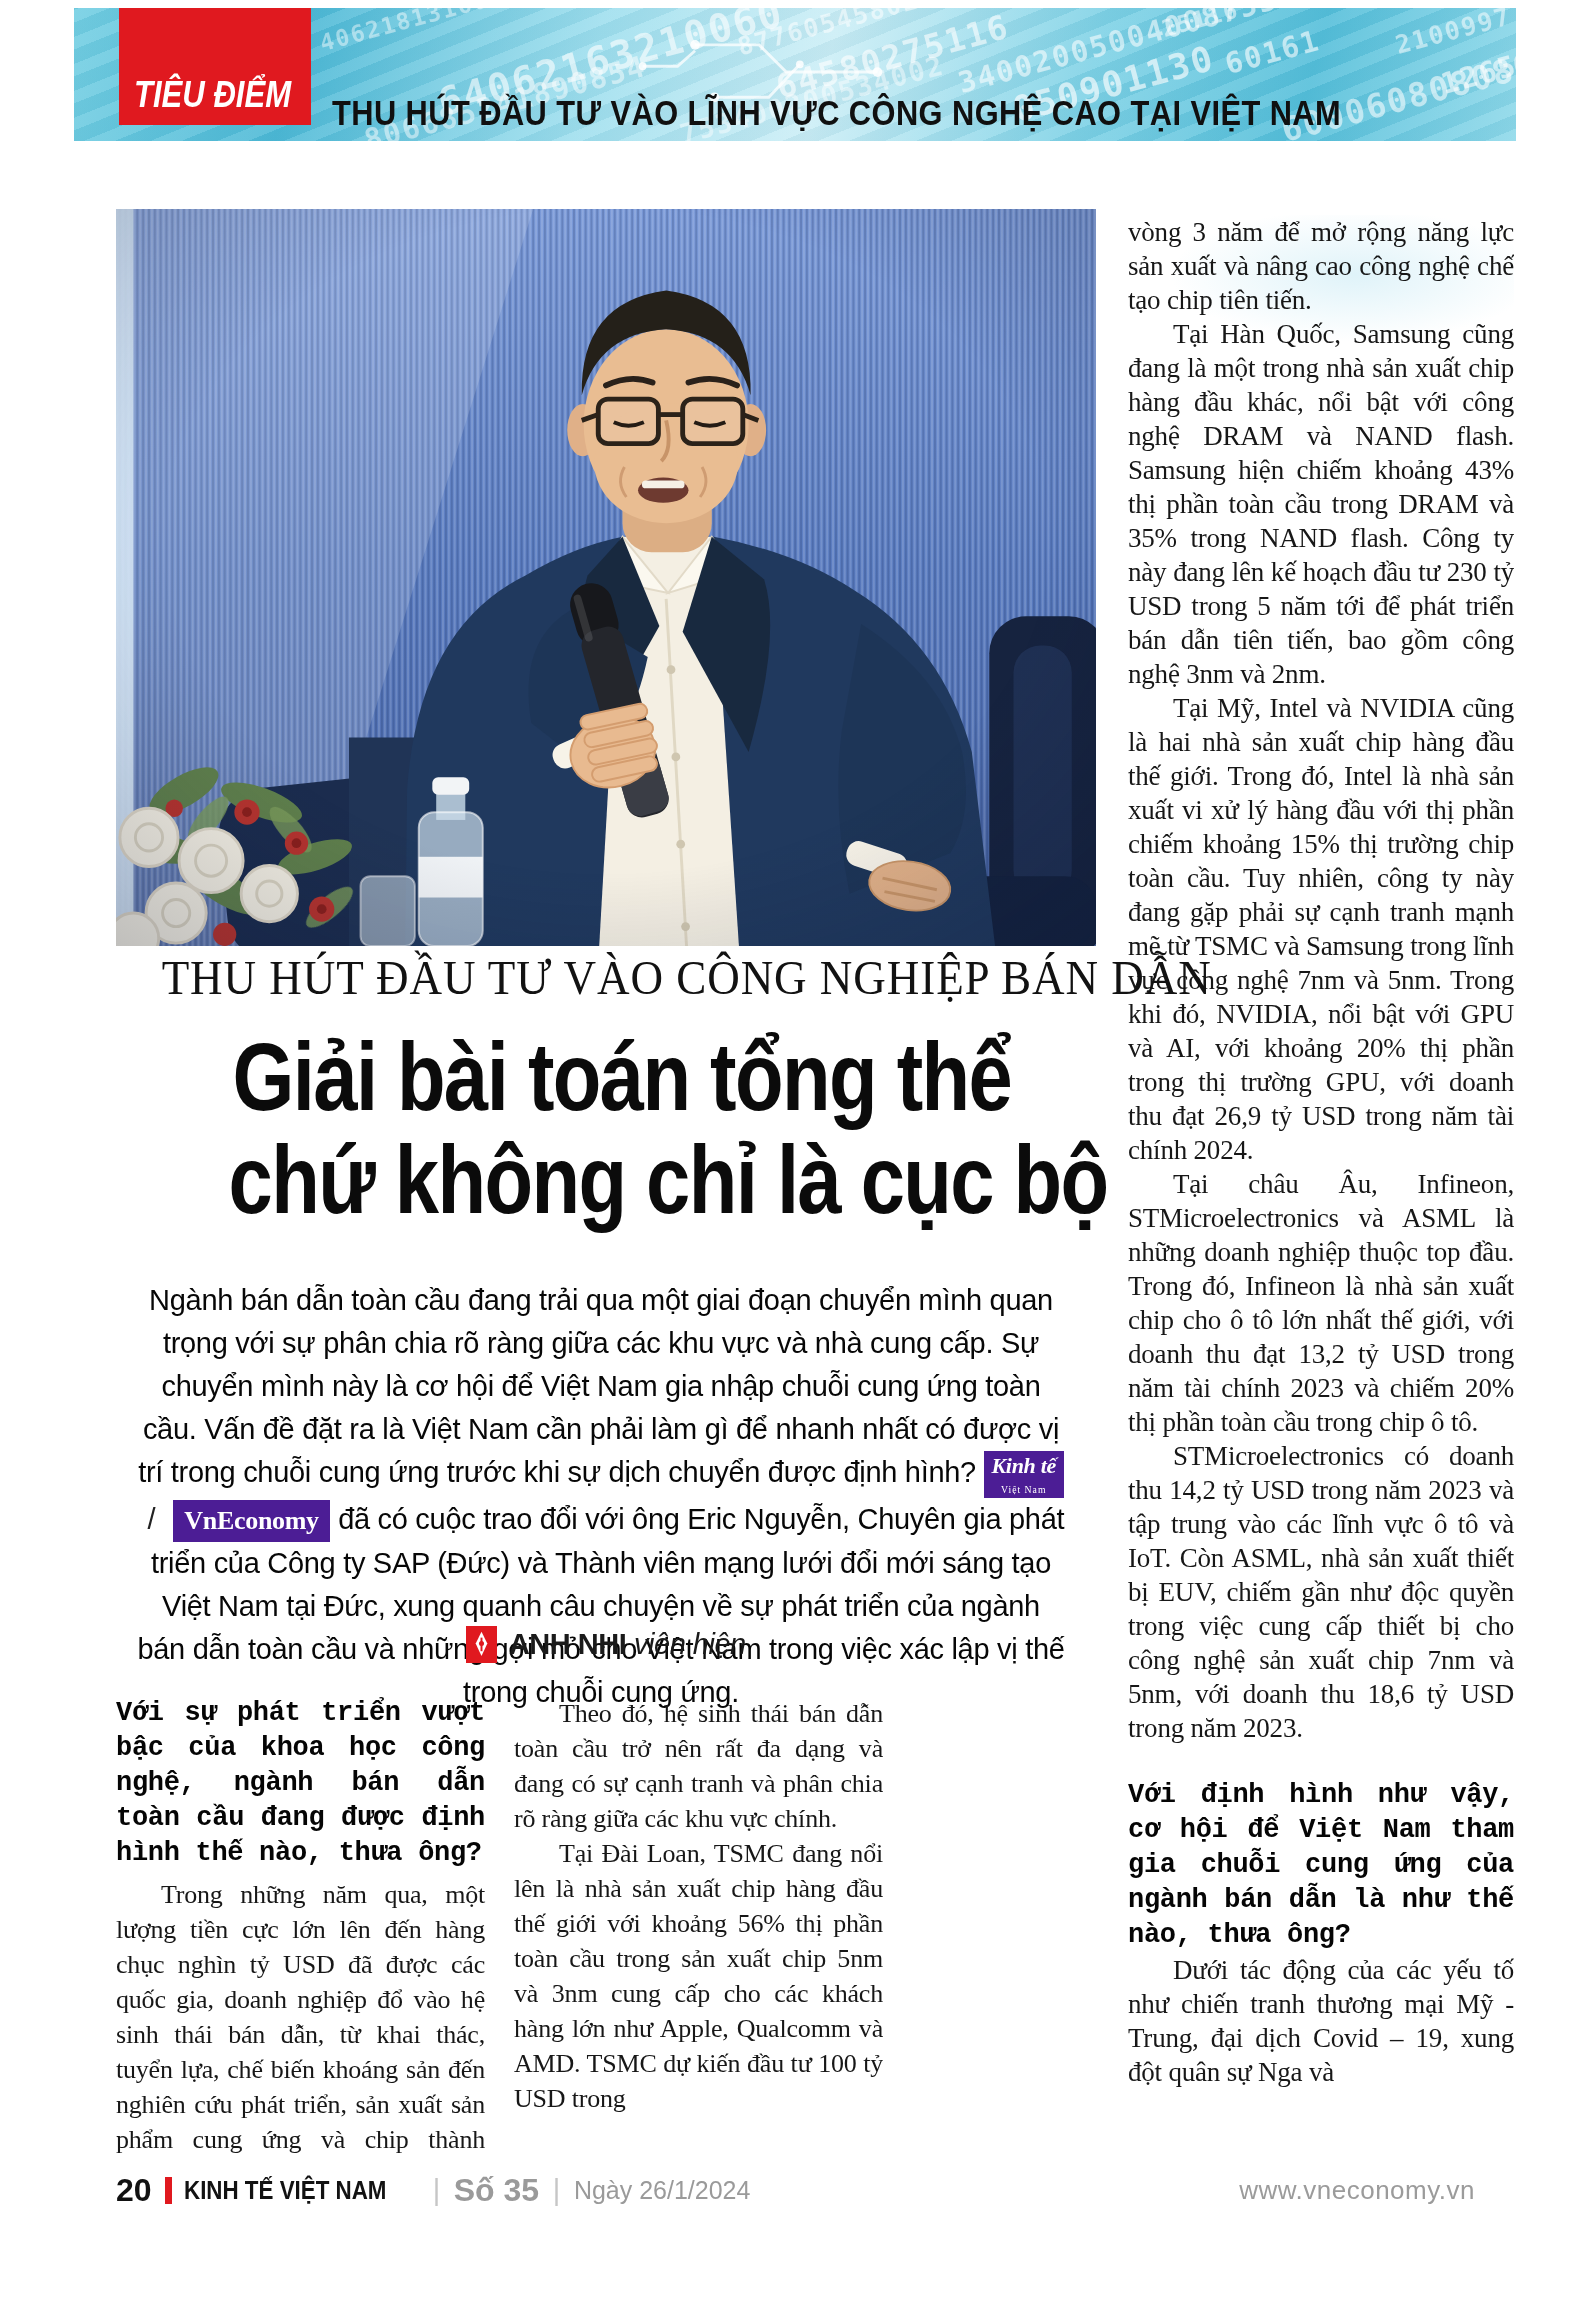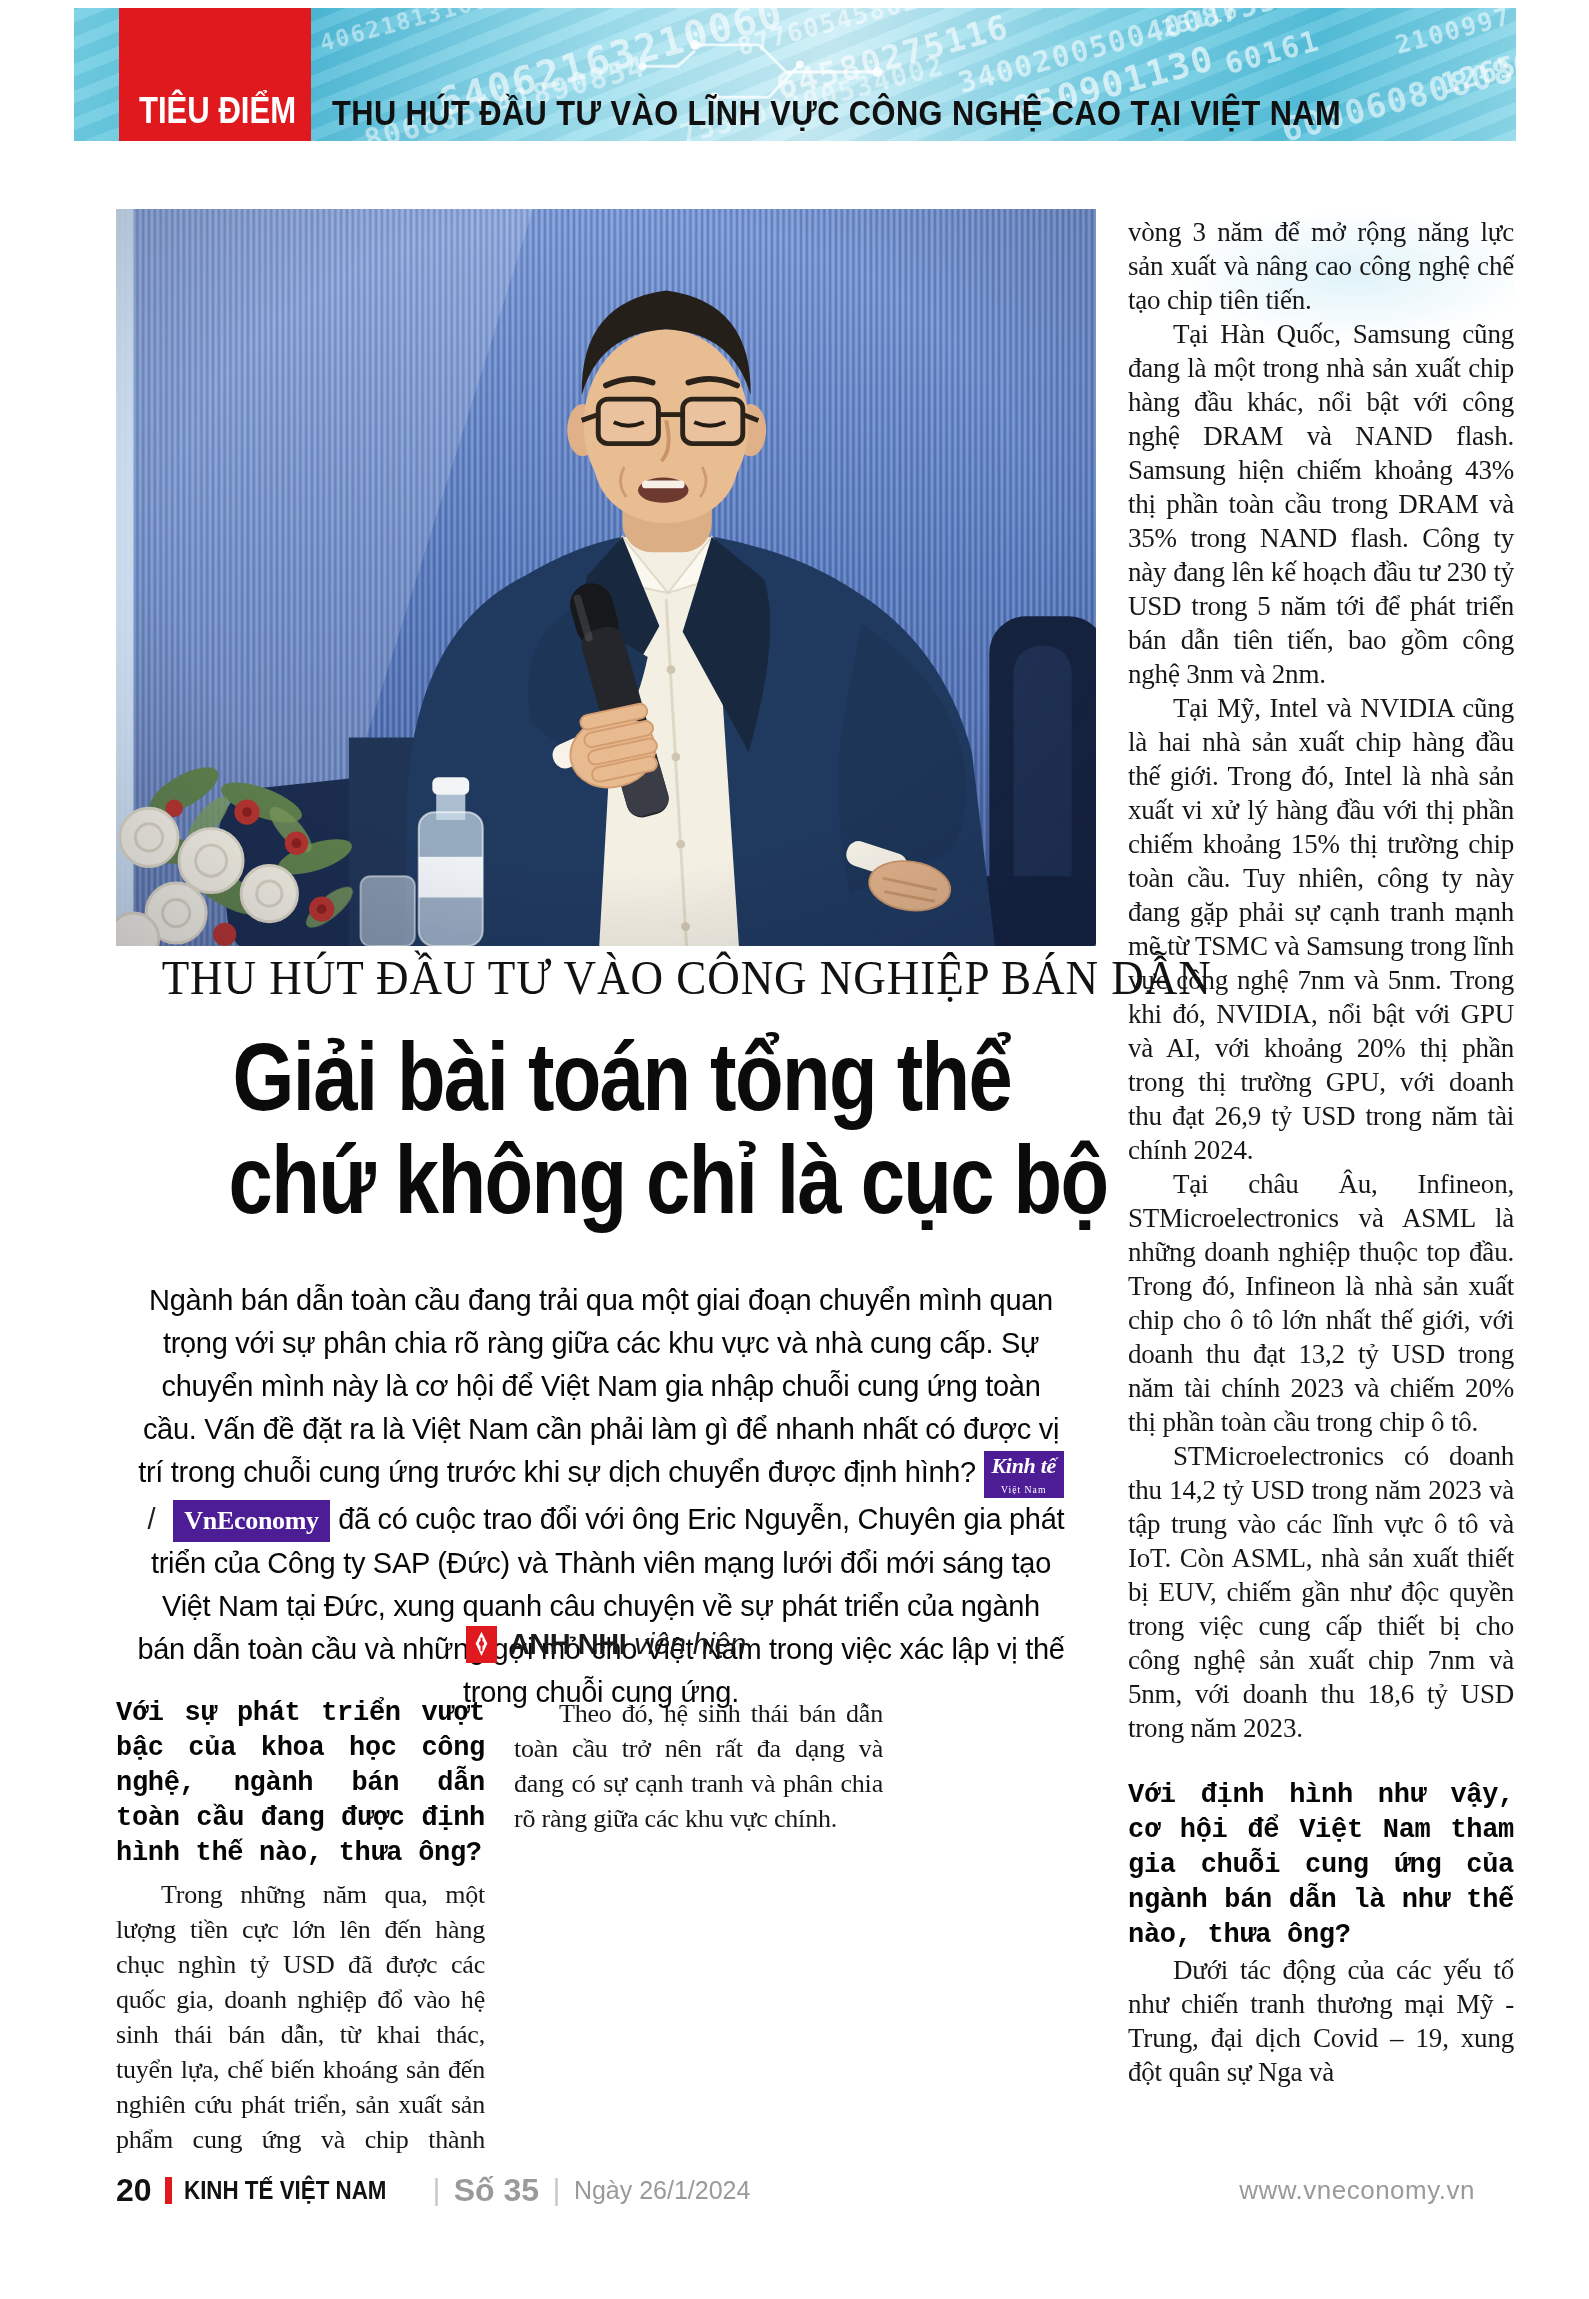--- a/index.html
+++ b/index.html
@@ -7,22 +7,22 @@
         font-family:"Liberation Sans",sans-serif;color:#1a1a1a;}
 
   
   .masthead{position:absolute;left:74px;top:7.8px;width:1442px;height:133px;overflow:hidden;
     background:linear-gradient(105deg,#74cfe3 0%,#4db9d6 16%,#9fdfee 36%,#cceef6 52%,#7fd2e6 70%,#55bfda 85%,#8fd9ea 100%);}
   .masthead .stripe-overlay{position:absolute;inset:0;
     background:repeating-linear-gradient(-22deg,rgba(255,255,255,.10) 0 11.6px,rgba(10,90,120,.05) 11.6px 25px);}
   .num{position:absolute;font-family:"DejaVu Sans Mono",monospace;font-weight:bold;
        color:rgba(255,255,255,.75);transform:rotate(-15deg);letter-spacing:1.9px;white-space:nowrap;}
   .trace{position:absolute;inset:0;width:100%;height:100%;}
-  .section-tag{position:absolute;left:45px;top:0;bottom:0;width:192px;background:#e0191f;
-       display:flex;align-items:flex-end;justify-content:flex-end;padding-bottom:8.7px;box-sizing:border-box;}
+  .section-tag{position:absolute;left:45px;top:0;bottom:16px;width:192px;background:#e0191f;
+       display:flex;align-items:flex-end;justify-content:flex-start;padding-bottom:8.7px;box-sizing:border-box;font-style:italic;}
   .section-tag span{color:#fff;font-weight:bold;font-size:37px;display:inline-block;
        transform:scaleX(.84);white-space:nowrap;}
   .mast-title{position:absolute;left:258px;bottom:7.8px;font-weight:bold;font-size:35px;color:#101010;}
   .mast-title span{display:inline-block;transform:scaleX(.88);transform-origin:left bottom;white-space:nowrap;letter-spacing:0.5px;}
 
   
   .photo{position:absolute;left:116px;top:209px;width:980px;height:737px;margin:0;overflow:hidden;}
   .photo svg{display:block;width:100%;height:100%;}
 
   
@@ -306,20 +306,21 @@
     </span><b>ANH NHI</b><i>viên hiện</i>
   </div>
 
   <section class="cols">
     <div class="col">
       <p class="question">Với sự phát triển vượt bậc của khoa học công nghệ, ngành bán dẫn toàn cầu đang được định hình thế nào, thưa ông?</p>
       <p class="body-serif first">Trong những năm qua, một lượng tiền cực lớn lên đến hàng chục nghìn tỷ USD đã được các quốc gia, doanh nghiệp đổ vào hệ sinh thái bán dẫn, từ khai thác, tuyển lựa, chế biến khoáng sản đến nghiên cứu phát triển, sản xuất sản phẩm cung ứng và chip thành phẩm.</p>
     </div>
     <div class="col">
       <p class="body-serif first">Theo đó, hệ sinh thái bán dẫn toàn cầu trở nên rất đa dạng và đang có sự cạnh tranh và phân chia rõ ràng giữa các khu vực chính.</p>
+      <p class="body-serif first">Tại Đài Loan, TSMC đang nổi lên là nhà sản xuất chip hàng đầu thế giới với khoảng 56% thị phần toàn cầu trong sản xuất chip 5nm và 3nm cung cấp cho các khách hàng lớn như Apple, Qualcomm và AMD. TSMC dự kiến đầu tư 100 tỷ USD trong</p>
     </div>
   </section>
 
   <footer class="footer">
     <div class="f-left">
       <span class="pgnum">20</span>
       <span class="red-bar"></span>
       <span class="brand"><span>KINH TẾ VIỆT NAM</span></span>
       <span class="fsep">|</span>
       <span class="issue">Số 35</span>

